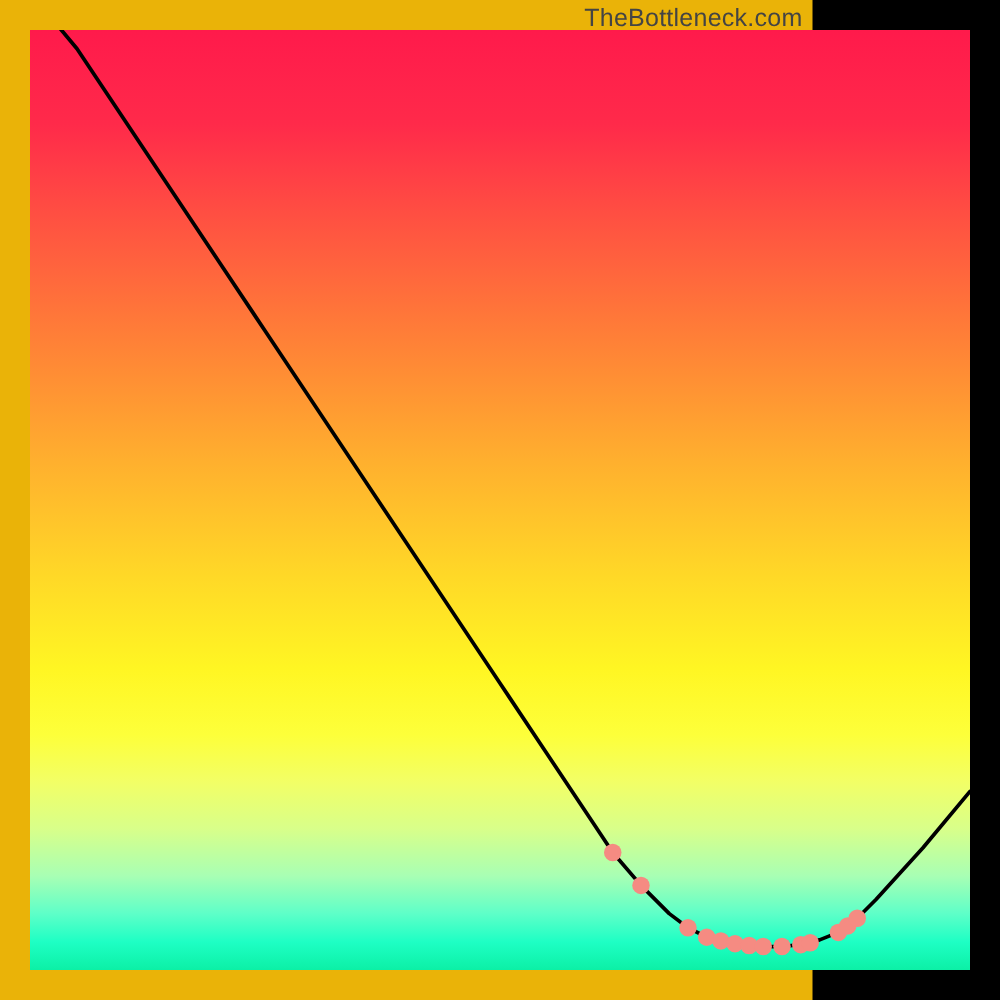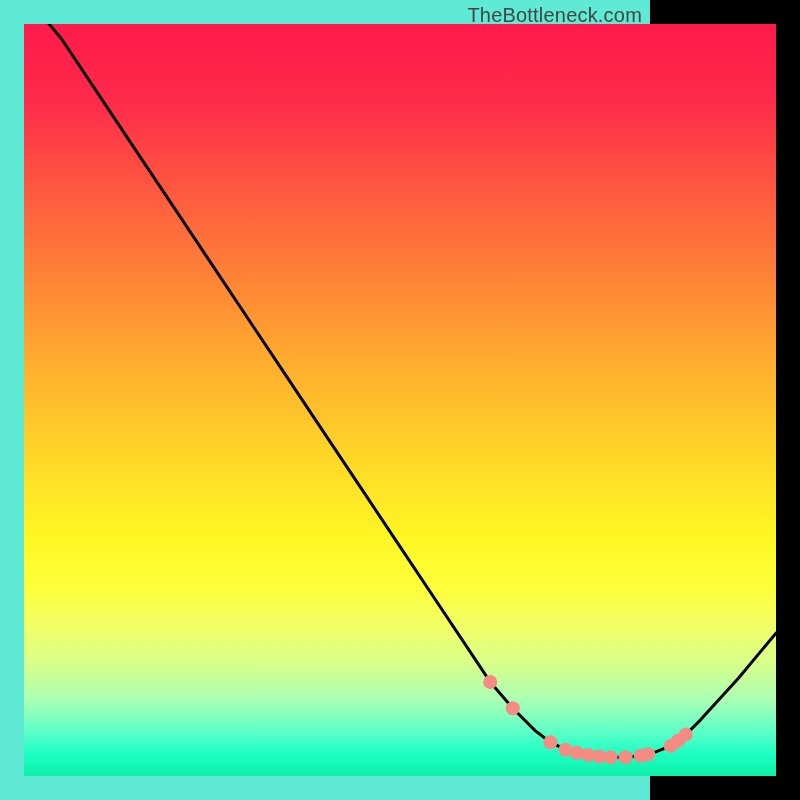--- a/index.html
+++ b/index.html
@@ -8,21 +8,21 @@
     width: 800px;
     height: 800px;
     background: #000;
     overflow: hidden;
     font-family: Arial, Helvetica, sans-serif;
   }
   .frame {
     position: relative;
     width: 650px;
     height: 800px;
-    background: #5eead4;
+    background: #eab308;
   }
   .plot-area {
     position: absolute;
     left: 24px;
     top: 24px;
     width: 752px;
     height: 752px;
     background: linear-gradient(to bottom,
       #ff1a4b 0%,
       #ff2a4a 10%,

